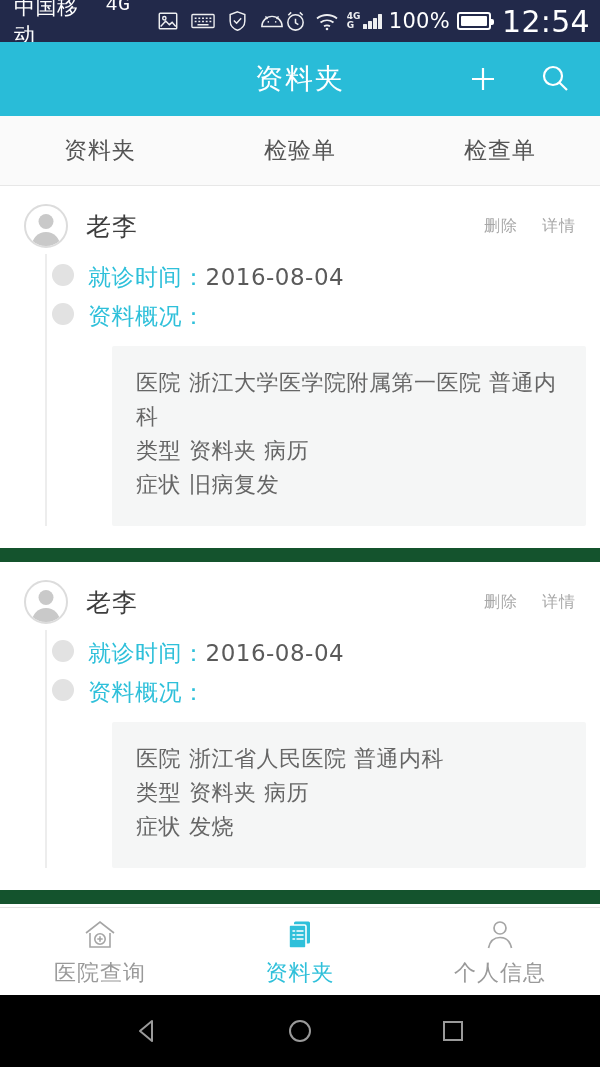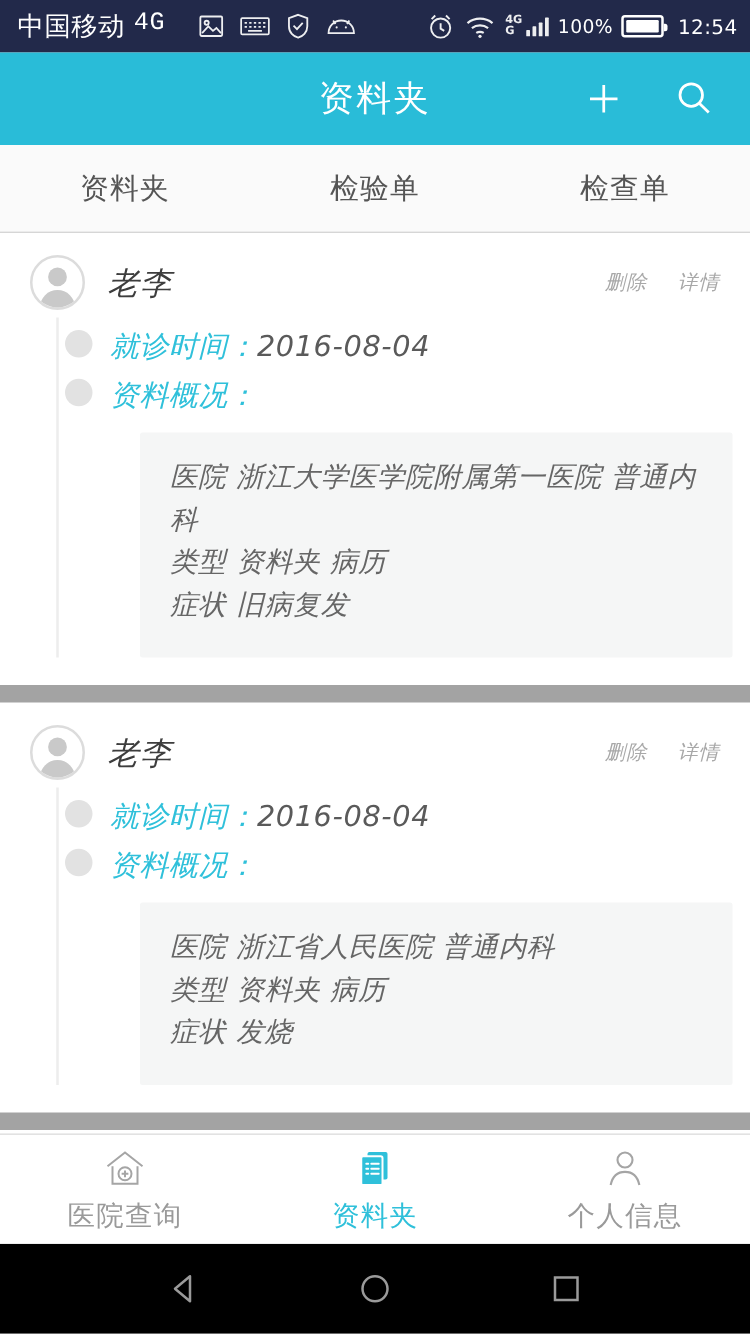--- a/index.html
+++ b/index.html
@@ -15,22 +15,22 @@
   .statusbar {
     height:42px; background:#22294a; color:#ffffff;
     display:flex; align-items:center; padding:0 10px 0 14px;
     font-size:21px; flex:0 0 42px;
   }
   .sb-carrier { display:flex; align-items:flex-start; gap:7px; letter-spacing:.5px;font-family:Liberation Mono, monospace; }
   .sb-carrier .net { font-size:20px; }
   .sb-mid { display:flex; align-items:center; gap:12px; margin-left:26px; }
   .sb-right { margin-left:auto; display:flex; align-items:center; gap:7px; }
   .sb-ico { display:inline-flex; align-items:center; justify-content:center; opacity:.92; }
-  .sb-pct { font-size:15px; letter-spacing:.3px; }
-  .sb-time { font-size:16px; letter-spacing:.3px; margin-left:4px; }
+  .sb-pct { font-size:21px; letter-spacing:.3px; }
+  .sb-time { font-size:30px; letter-spacing:.3px; margin-left:4px; }
   .batt { width:34px; height:18px; border:2px solid #fff; border-radius:3px; position:relative; }
   .batt:after { content:""; position:absolute; right:-5px; top:5px; width:3px; height:6px; background:#fff; border-radius:0 2px 2px 0; }
   .batt i { position:absolute; left:2px; top:2px; bottom:2px; right:2px; background:#fff; border-radius:1px; display:block; }
   .sig { display:flex; align-items:flex-end; gap:1.5px; height:16px; }
   .sig b { width:3.5px; background:#fff; display:block; border-radius:.5px; }
   .sig b:nth-child(1){height:5px}.sig b:nth-child(2){height:8px}
   .sig b:nth-child(3){height:11px}.sig b:nth-child(4){height:15px}
   .gtag { display:flex; flex-direction:column; font-size:9px; line-height:9px; margin-right:1px; }
 
   
@@ -47,21 +47,21 @@
 
   
   .tabs {
     flex:0 0 70px; background:#fafafa; display:flex; align-items:center;
     border-bottom:1px solid #e7e7e7;
   }
   .tab { flex:1; text-align:center; font-size:23px; color:#555555; letter-spacing:1px; cursor:pointer; }
   .tab.active { color:#555555; }
 
   
-  .list { flex:1 1 auto; overflow:hidden; background:#a3a3a3;font-style:italic; }
+  .list { flex:1 1 auto; overflow:hidden; background:#14532d; }
   .card { background:#ffffff; position:relative; padding:0 0 22px 0; }
   .card + .card { margin-top:14px; }
   .card-head { display:flex; align-items:center; padding:18px 24px 6px 24px; }
   .avatar {
     width:44px; height:44px; border-radius:50%; border:2px solid #dcdcdc;
     background:#ffffff; flex:0 0 44px; position:relative; overflow:hidden;
   }
   .avatar .head { position:absolute; left:50%; top:8px; transform:translateX(-50%); width:15px; height:15px; border-radius:50%; background:#c9c9c9; }
   .avatar .body { position:absolute; left:50%; top:26px; transform:translateX(-50%); width:28px; height:22px; border-radius:14px 14px 0 0; background:#c9c9c9; }
   .pname { font-size:25px; color:#3d3d3d; margin-left:18px; letter-spacing:1px; }

